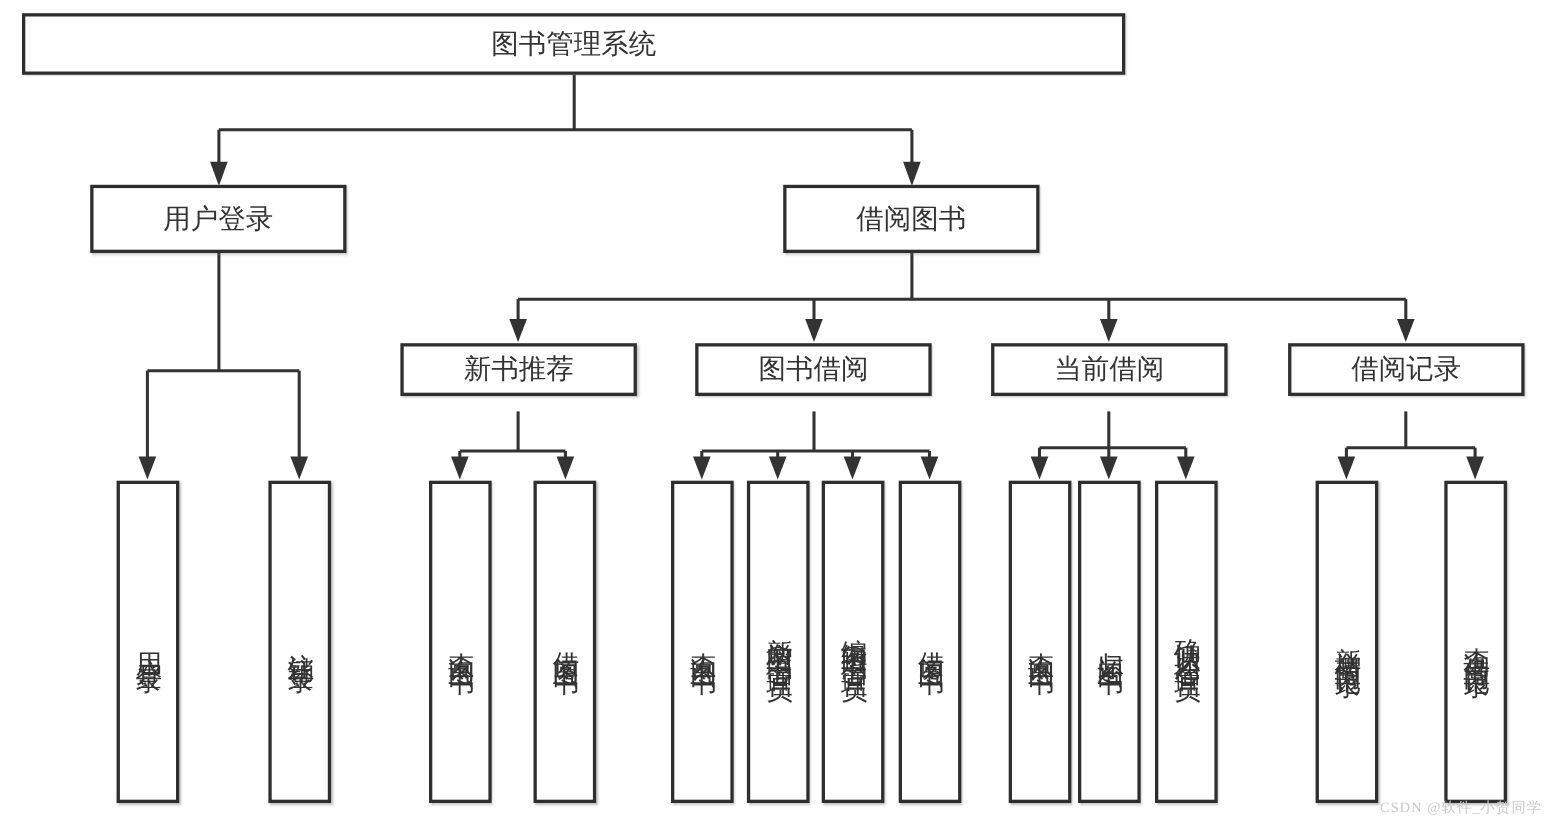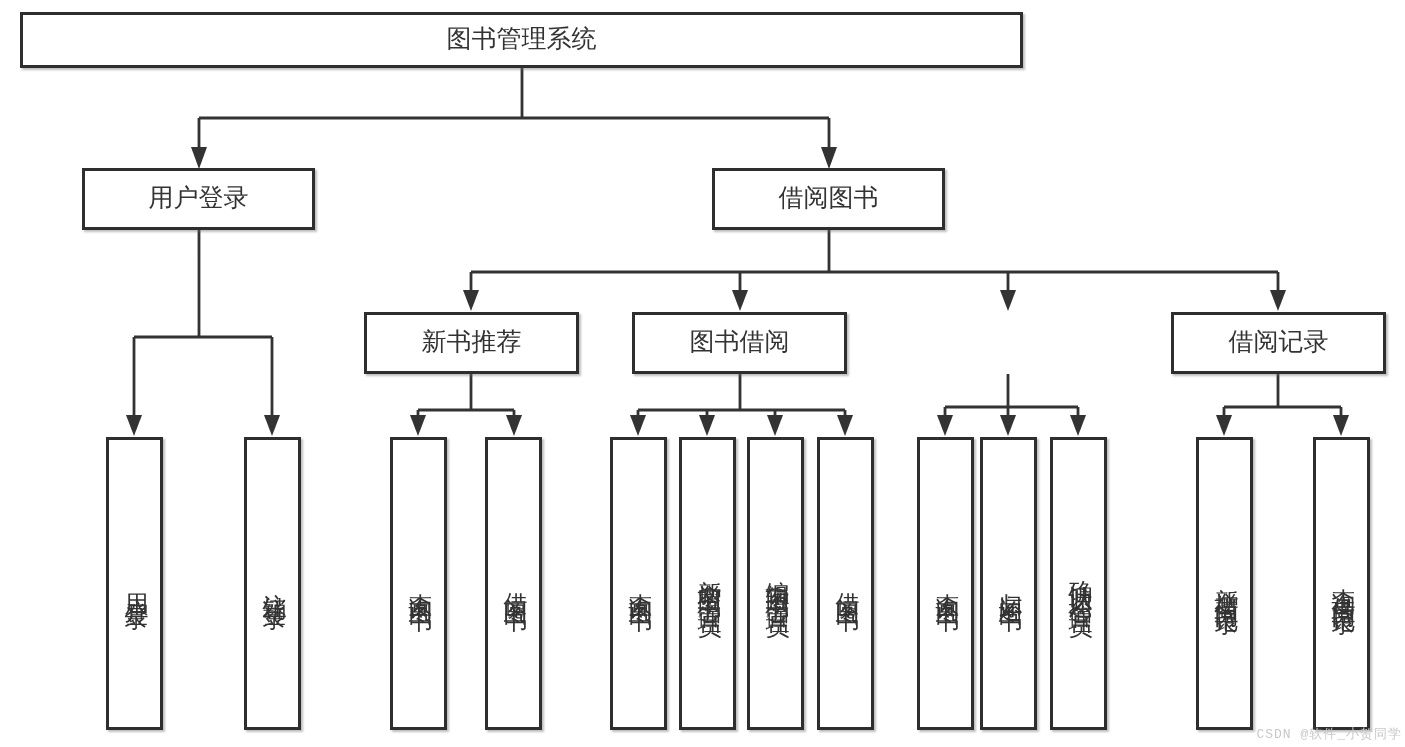--- a/index.html
+++ b/index.html
@@ -1,21 +1,21 @@
 <!DOCTYPE html>
 <html><head>
 <meta charset="utf-8">
 <style>
   html, body { margin: 0; padding: 0; background: #ffffff; }
   .stage {
     position: relative;
     width: 1405px;
     height: 747px;
     background: #ffffff;
-    font-family: Liberation Mono, monospace;
+    font-family: Liberation Serif, serif;
     color: #333333;
     overflow: hidden;
     border-radius: 14px;
   }
   svg.wires {
     position: absolute;
     left: 0; top: 0;
     width: 1405px; height: 747px;
     pointer-events: none;
   }
@@ -27,21 +27,21 @@
     display: flex;
     align-items: center;
     justify-content: center;
     box-shadow: 1.5px 1.5px 2px rgba(110,110,110,0.45);
     font-size: 25px;
     line-height: 1;
     white-space: nowrap;
   }
   .box.root  { left: 20px;  top: 12px;  width: 1003px; height: 56px; }
   .box.lvl2  { top: 168px; width: 233px; height: 62px; }
-  .box.lvl3  { top: 312px; width: 215px; height: 62px; }
+  .box.lvl3  { top: 312px; width: 215px; height: 48px; }
   .box.leaf  { top: 437px; width: 57px;  height: 293px; }
   .leaf span {
     writing-mode: vertical-rl;
     text-orientation: mixed;
     font-size: 24px;
     letter-spacing: 5px;
     line-height: 1;
   }
   .watermark {
     position: absolute;
@@ -138,20 +138,23 @@
   <div class="box lvl2" style="left:712px">
     <span>借阅图书</span>
   </div>
 
   <div class="box lvl3" style="left:364px">
     <span>新书推荐</span>
   </div>
   <div class="box lvl3" style="left:632px">
     <span>图书借阅</span>
   </div>
+  <div class="box lvl3" style="left:901px">
+    <span>当前借阅</span>
+  </div>
   <div class="box lvl3" style="left:1171px">
     <span>借阅记录</span>
   </div>
 
   <div class="box leaf" style="left:106px">
     <span>用户登录</span>
   </div>
   <div class="box leaf" style="left:244px">
     <span>注销登录</span>
   </div>

